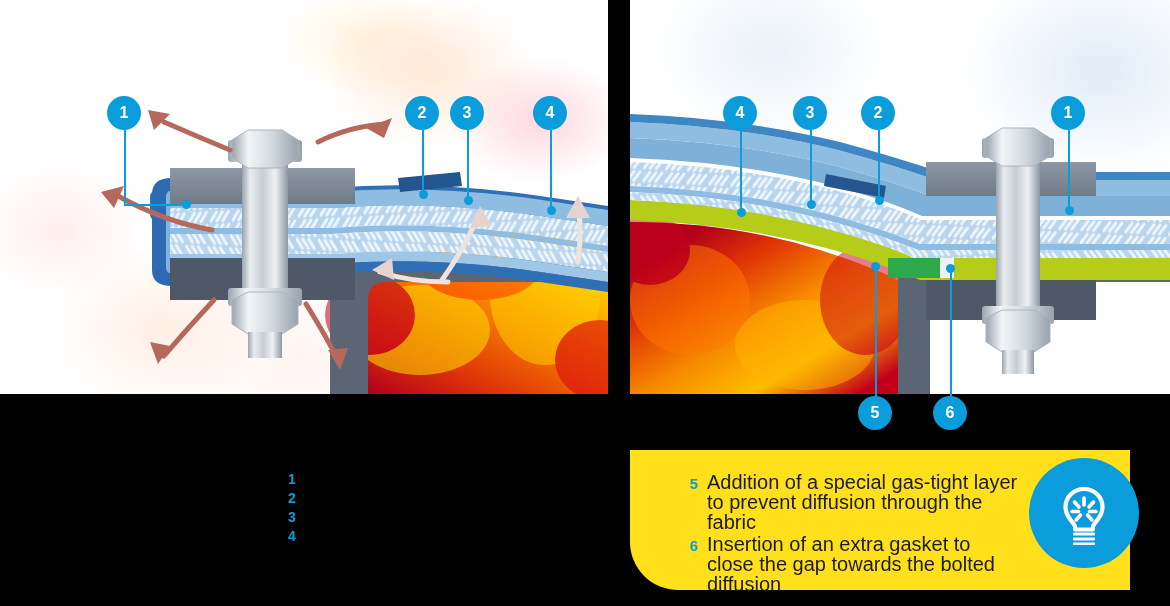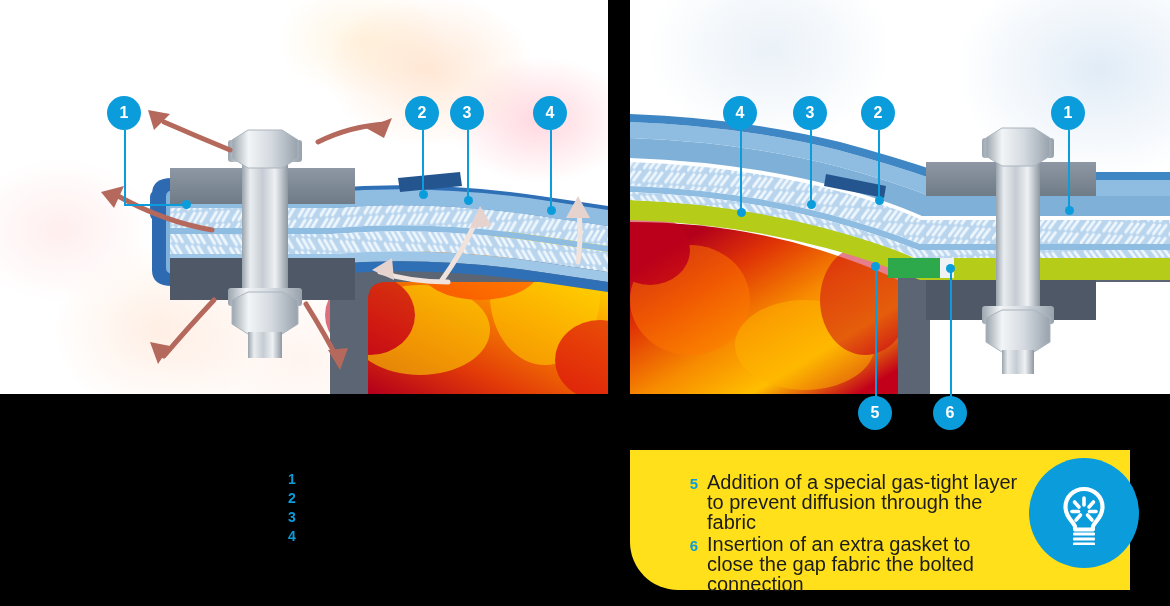--- a/index.html
+++ b/index.html
@@ -327,21 +327,21 @@
   </div>
 
   <div id="tip-box">
     <div id="tip-list">
       <div class="row">
         <span class="num">5</span>
         <span class="txt">Addition of a special gas-tight layer to prevent diffusion through the fabric</span>
       </div>
       <div class="row">
         <span class="num">6</span>
-        <span class="txt">Insertion of an extra gasket to close the gap fabric the bolted connection</span>
+        <span class="txt">Insertion of an extra gasket to close the gap towards the bolted diffusion</span>
       </div>
     </div>
   </div>
 
   <div id="bulb">
     <svg width="64" height="64" viewBox="0 0 64 64">
       <path d="M32 8 C21.5 8 13.5 16.2 13.5 26 c0 7 3.8 11.6 6.6 14.9 1.8 2.1 3 3.6 3 5.6 v2 h17.8 v-2 c0-2 1.2-3.5 3-5.6 2.8-3.3 6.6-7.9 6.6-14.9 C50.5 16.2 42.5 8 32 8 Z" fill="none" stroke="#ffffff" stroke-width="4.2" stroke-linejoin="round"></path>
       <g stroke="#ffffff" stroke-width="3.6" stroke-linecap="round">
         <line x1="32" y1="17" x2="32" y2="24"></line>
         <line x1="22.5" y1="21" x2="27" y2="26"></line>

